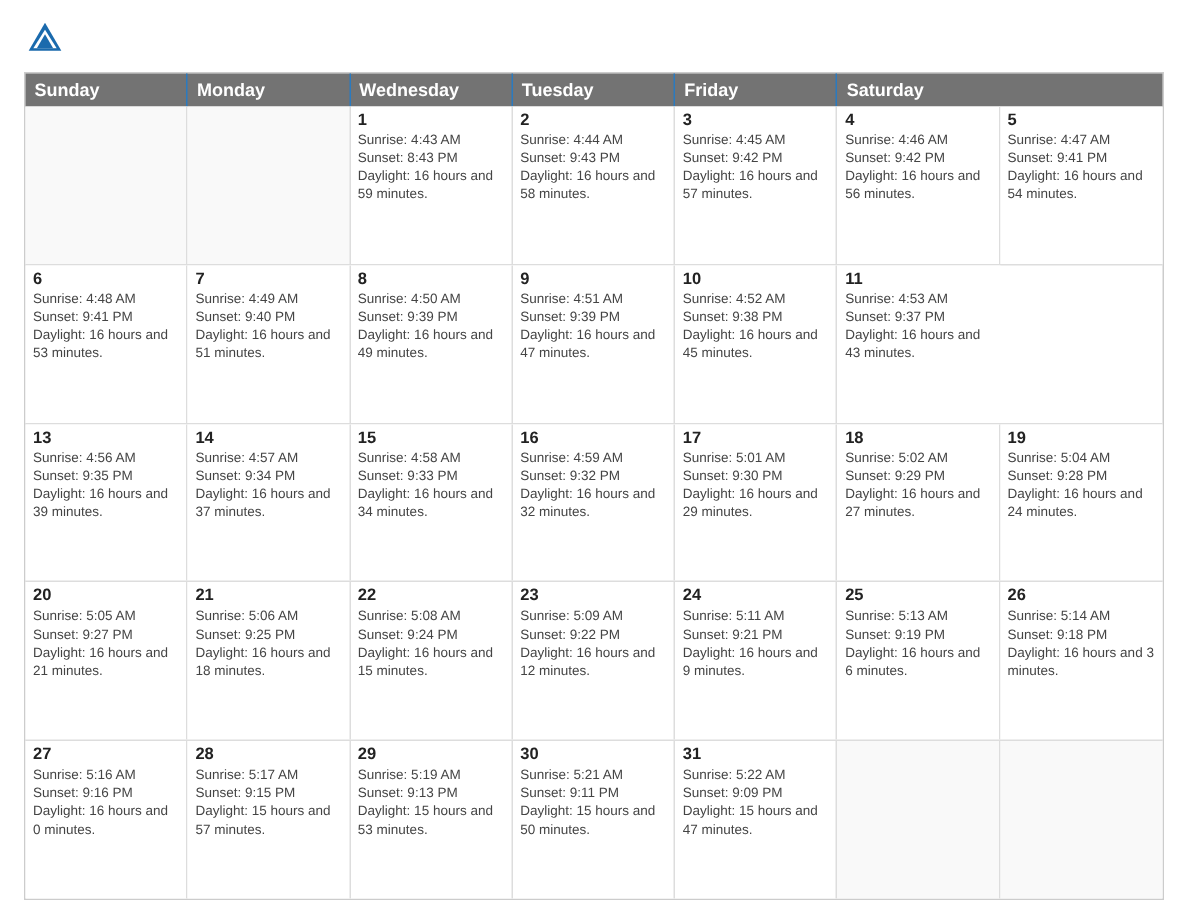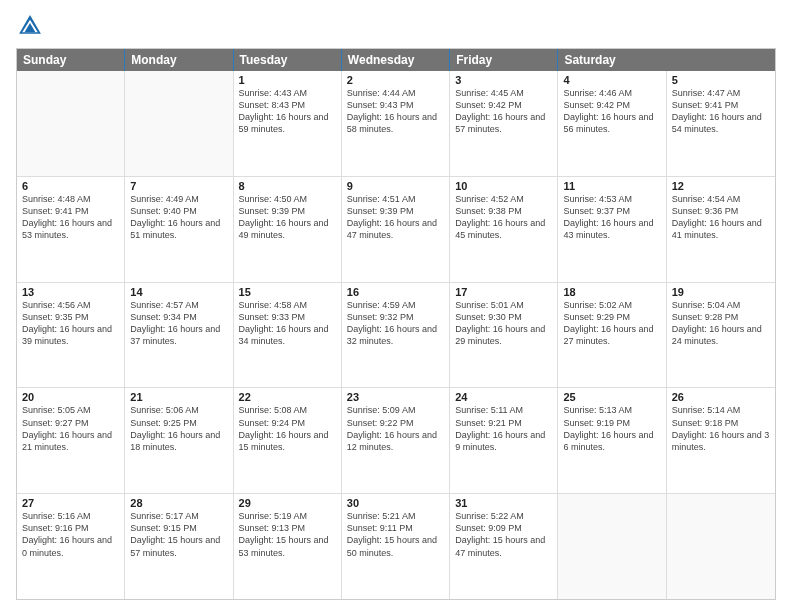--- a/index.html
+++ b/index.html
@@ -127,22 +127,22 @@
     <div class="title-block">
       <div class="title-month"></div>
       <div class="title-location"></div>
     </div>
   </div>
 
   <div class="calendar">
     <div class="cal-header-row">
     <div class="cal-header-cell">Sunday</div>
         <div class="cal-header-cell">Monday</div>
+        <div class="cal-header-cell">Wednesday</div>
         <div class="cal-header-cell">Tuesday</div>
-        <div class="cal-header-cell">Wednesday</div>
         <div class="cal-header-cell">Friday</div>
         <div class="cal-header-cell">Saturday</div>
       </div>
     <div class="cal-body">
     <div class="cal-row">
           <div class="cal-cell empty"></div>
           <div class="cal-cell empty"></div>
           <div class="cal-cell">
             <div class="day-num">1</div>
             <div class="day-info" style="white-space: pre-line;">Sunrise: 4:43 AM
@@ -204,26 +204,20 @@
             <div class="day-info" style="white-space: pre-line;">Sunrise: 4:52 AM
 Sunset: 9:38 PM
 Daylight: 16 hours and 45 minutes.</div>
           </div>
           <div class="cal-cell">
             <div class="day-num">11</div>
             <div class="day-info" style="white-space: pre-line;">Sunrise: 4:53 AM
 Sunset: 9:37 PM
 Daylight: 16 hours and 43 minutes.</div>
           </div>
-          <div class="cal-cell">
-            <div class="day-num">12</div>
-            <div class="day-info" style="white-space: pre-line;">Sunrise: 4:54 AM
-Sunset: 9:36 PM
-Daylight: 16 hours and 41 minutes.</div>
-          </div>
         </div>
         <div class="cal-row">
           <div class="cal-cell">
             <div class="day-num">13</div>
             <div class="day-info" style="white-space: pre-line;">Sunrise: 4:56 AM
 Sunset: 9:35 PM
 Daylight: 16 hours and 39 minutes.</div>
           </div>
           <div class="cal-cell">
             <div class="day-num">14</div>

